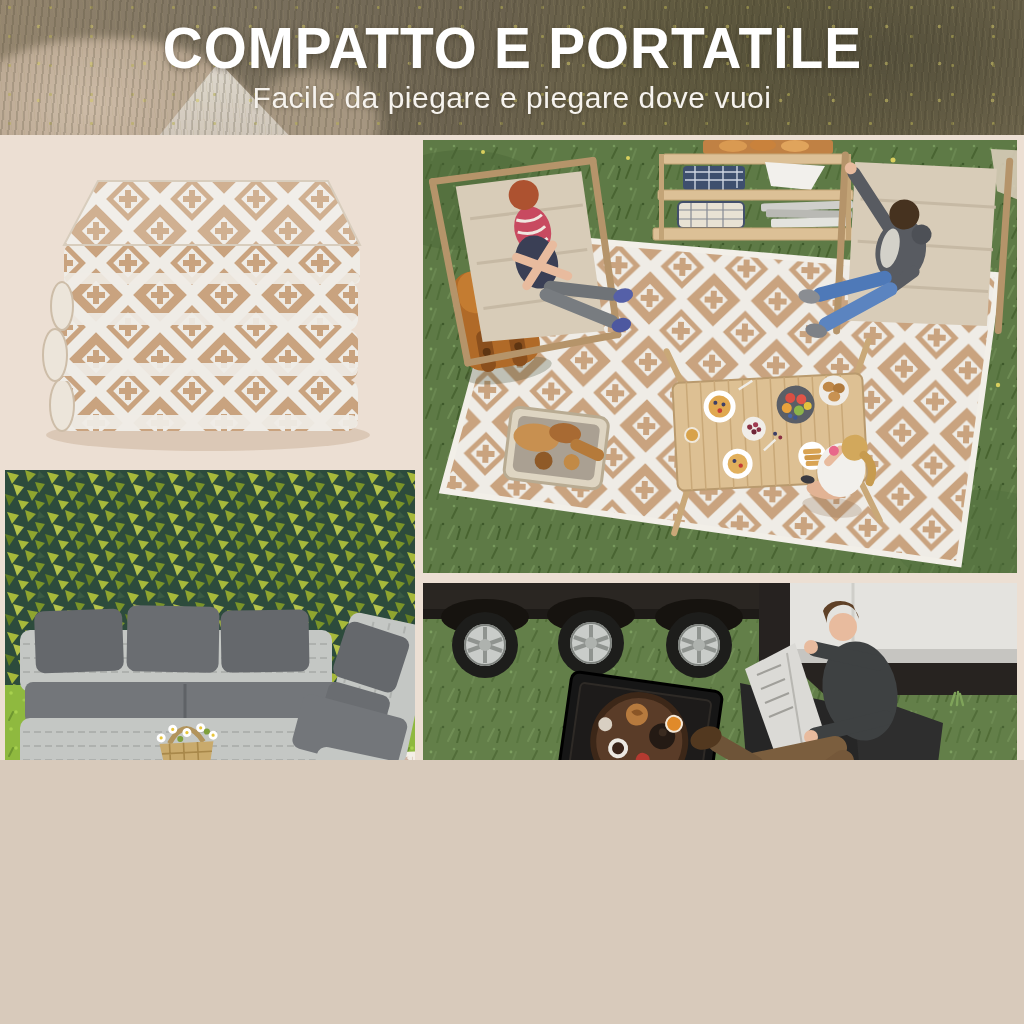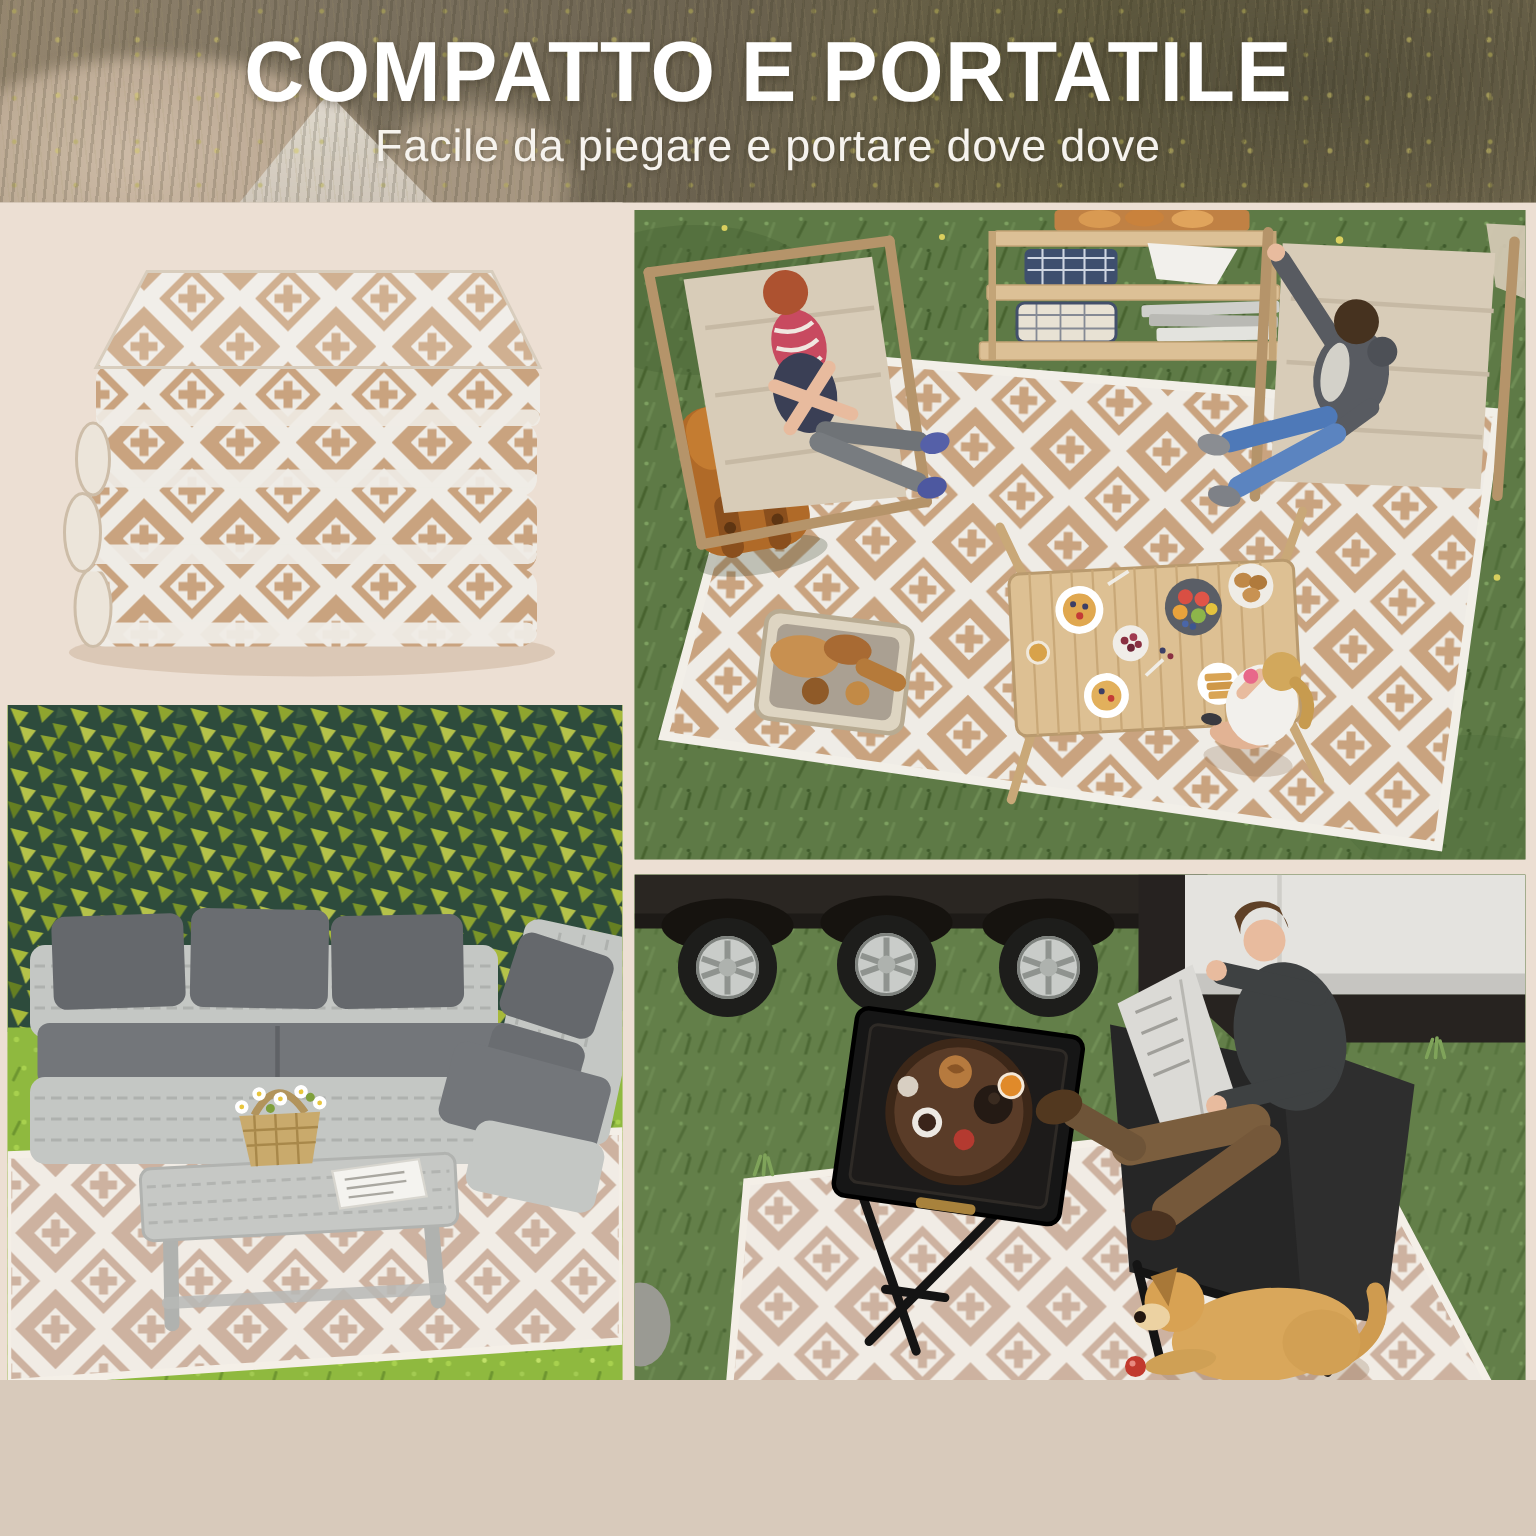--- a/index.html
+++ b/index.html
@@ -5,21 +5,21 @@
   :root{
     --page-bg:#ecdfd3; --title-color:#ffffff;
     --rug-tan:#c9a37f; --rug-white:#efece6; --rug-pale:#cdb2a0; --rug-pale-white:#f1ece5;
     --grass-dark:#5e7a46; --grass-bright:#8fb93f; --ivy-base:#2d4b3c; --ivy-leaf:#a7b93a;
     --wood:#dcc096; --canvas:#d8ccb8; --sofa-frame:#c4c7c4; --sofa-cushion:#6e7174;
     --trailer-dark:#2a2622; --trailer-white:#e4e3df; --backpack:#b06a28; --dog:#d9a75b;
     --denim:#4e79b8; --skin:#e8bb9e;
   }
   *{margin:0;padding:0;box-sizing:border-box}
   html,body{background:#d8cabb;font-family:"Liberation Sans",sans-serif}
-  .poster{position:relative;width:1024px;height:920px;background:var(--page-bg);overflow:hidden}
+  .poster{position:relative;width:1024px;height:760px;background:var(--page-bg);overflow:hidden}
 
   
   .header{position:absolute;left:0;top:0;width:1024px;height:135px;overflow:hidden;
     background:linear-gradient(100deg,#95866f 0%,#7c7260 22%,#6a614e 48%,#66603f 72%,#7d7257 100%);}
   .header .rock{position:absolute;left:-50px;top:38px;width:310px;height:190px;background:
     radial-gradient(ellipse at 45% 35%,#d2c0ac 0%,#b7a48e 60%,#a08d77 100%);border-radius:48%;filter:blur(5px);opacity:.95}
   .header .rock2{position:absolute;left:250px;top:70px;width:130px;height:110px;background:#b3a28c;border-radius:50%;filter:blur(7px);opacity:.8}
   .header .tent{position:absolute;left:150px;top:62px;width:150px;height:85px;background:linear-gradient(#e2dcd2,#cfc7ba);
     clip-path:polygon(46% 0,100% 100%,0 100%);filter:blur(2px);opacity:.95}
   .header .shrub{position:absolute;right:-40px;top:-30px;width:460px;height:210px;background:
@@ -142,21 +142,21 @@
   </svg>
 
   <div class="header">
     <div class="rock"></div>
     <div class="rock2"></div>
     <div class="tent"></div>
     <div class="shrub"></div>
     <div class="texture"></div>
     <div class="header-text">
       <div class="title">COMPATTO E PORTATILE</div>
-      <div class="subtitle">Facile da piegare e portare dove dove</div>
+      <div class="subtitle">Facile da piegare e piegare dove vuoi</div>
     </div>
   </div>
 
   <div class="photo p-tl" role="img" aria-label="tappeto pieghevole piegato">
     <svg viewBox="0 0 415 335">
       <g>
         <ellipse cx="208" cy="300" rx="162" ry="16" fill="#d9c5b3" opacity=".9"></ellipse>
 
         <g>
           <rect x="58" y="244" width="300" height="52" rx="12" fill="url(#rugTan)"></rect>

